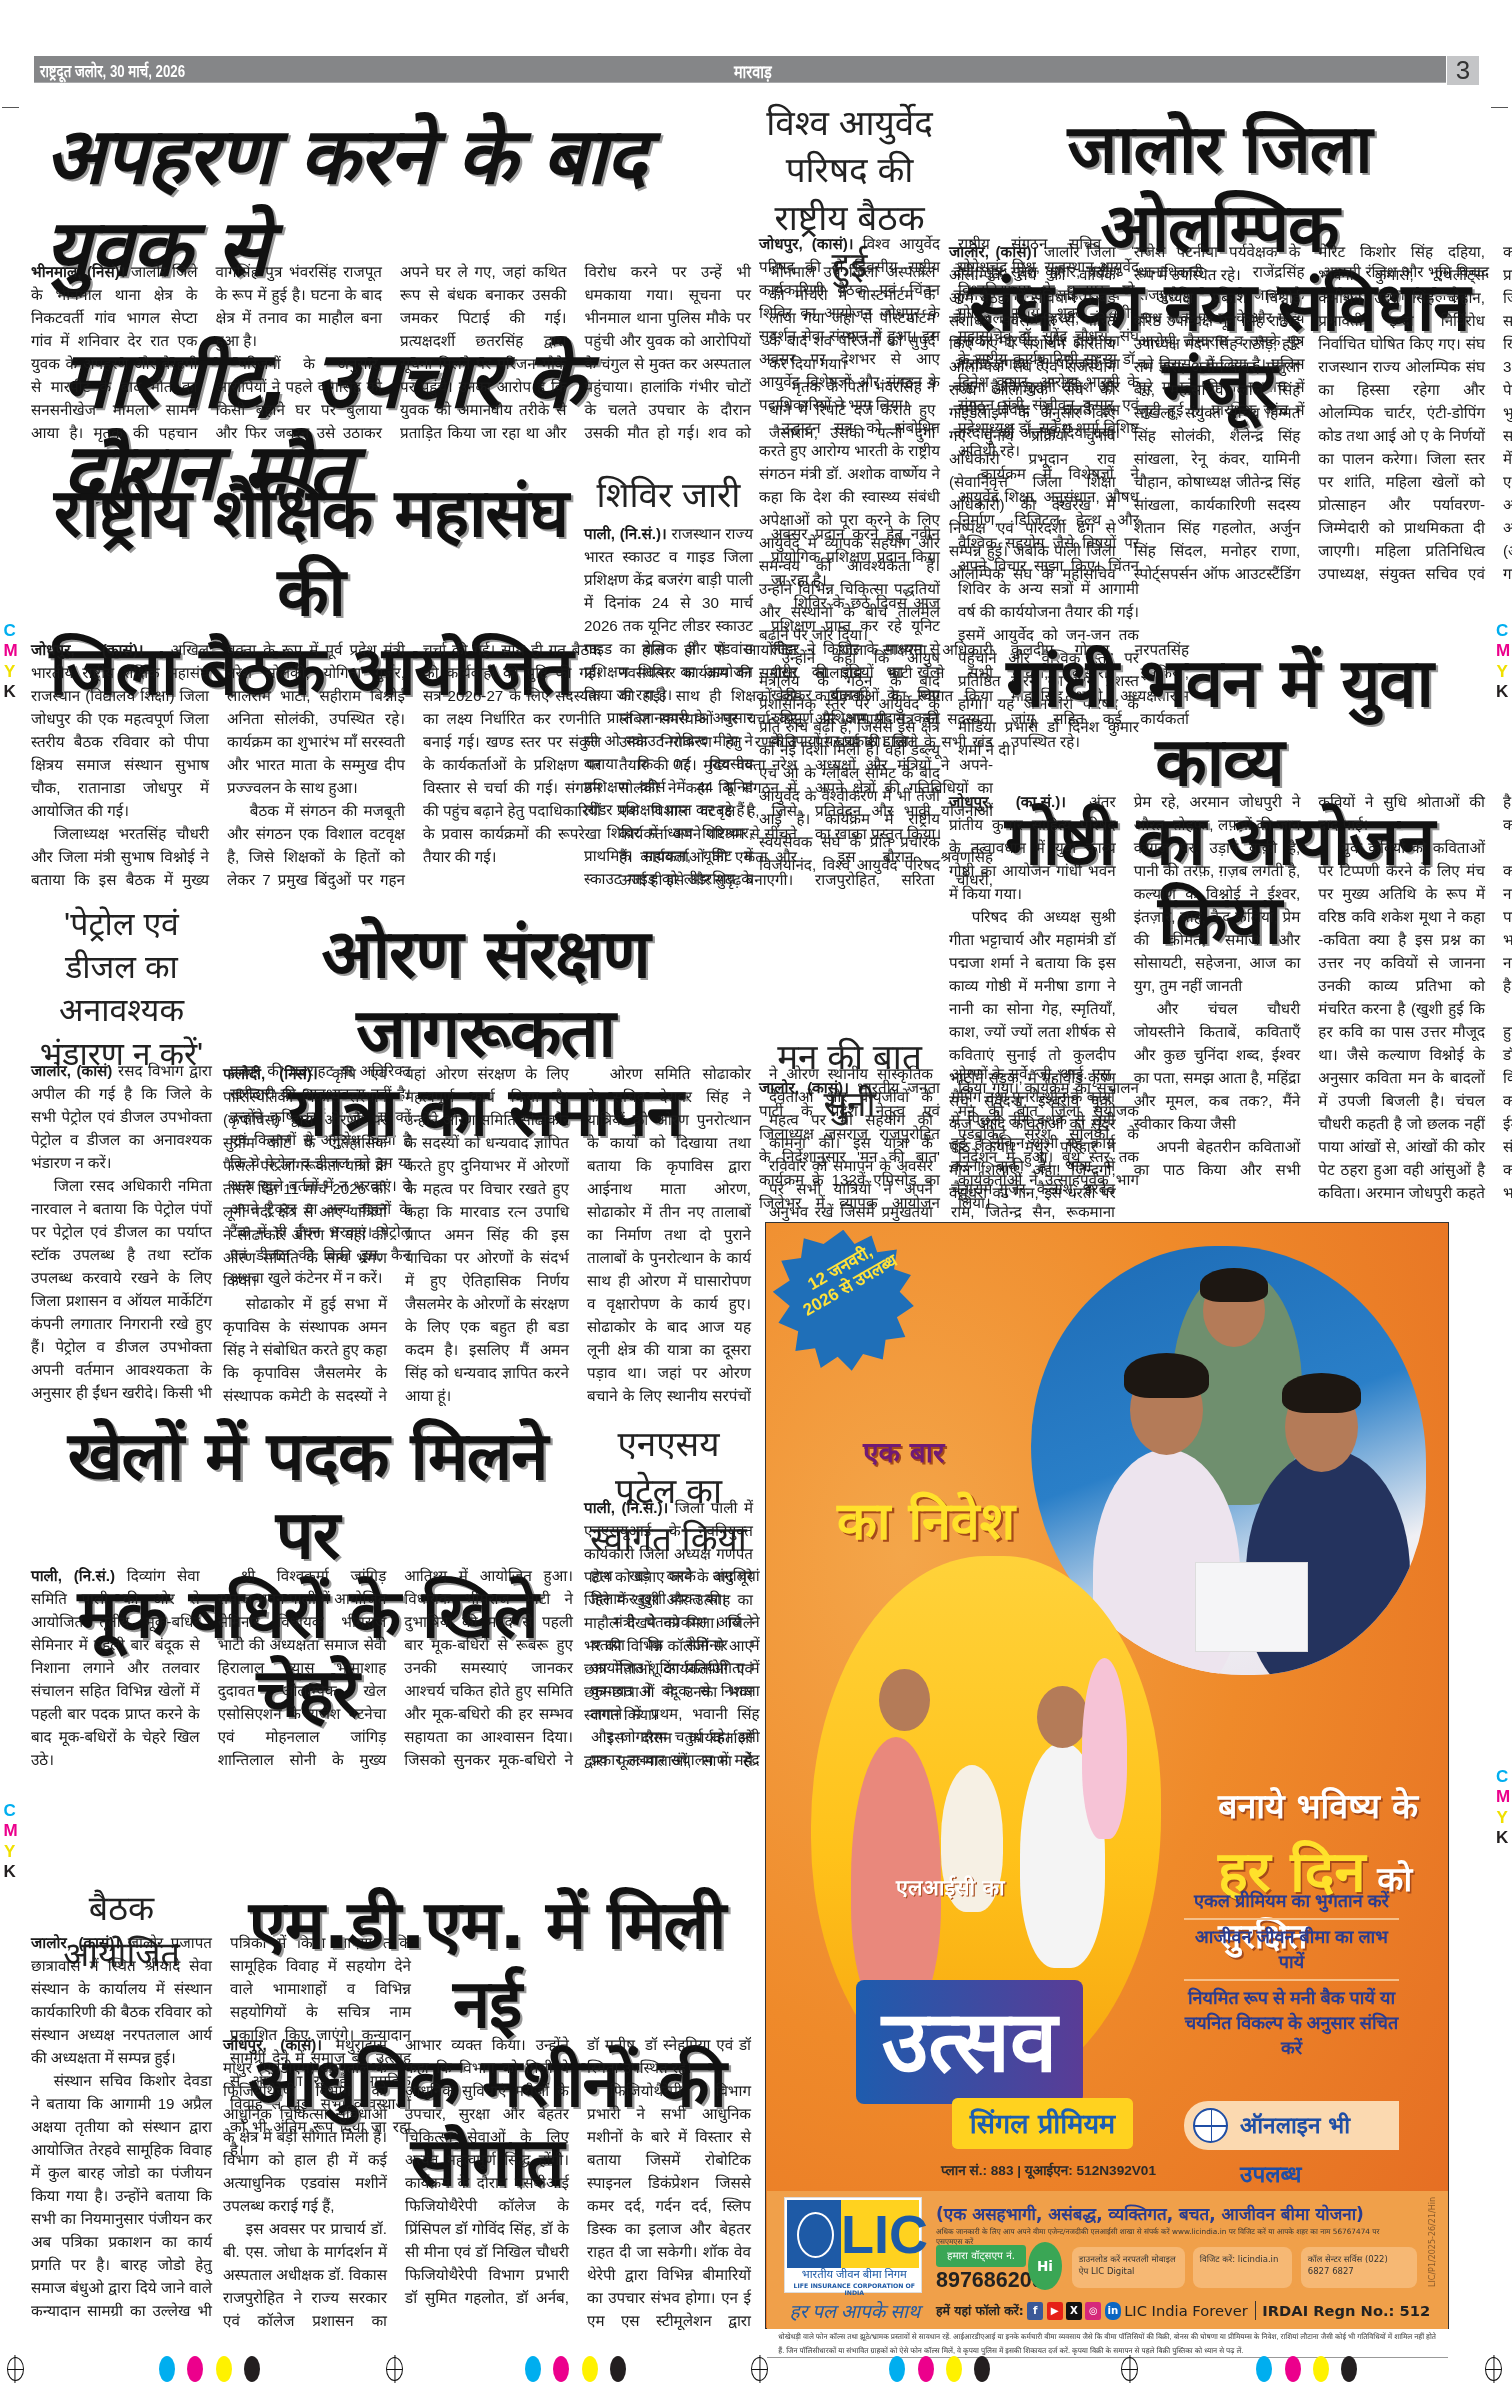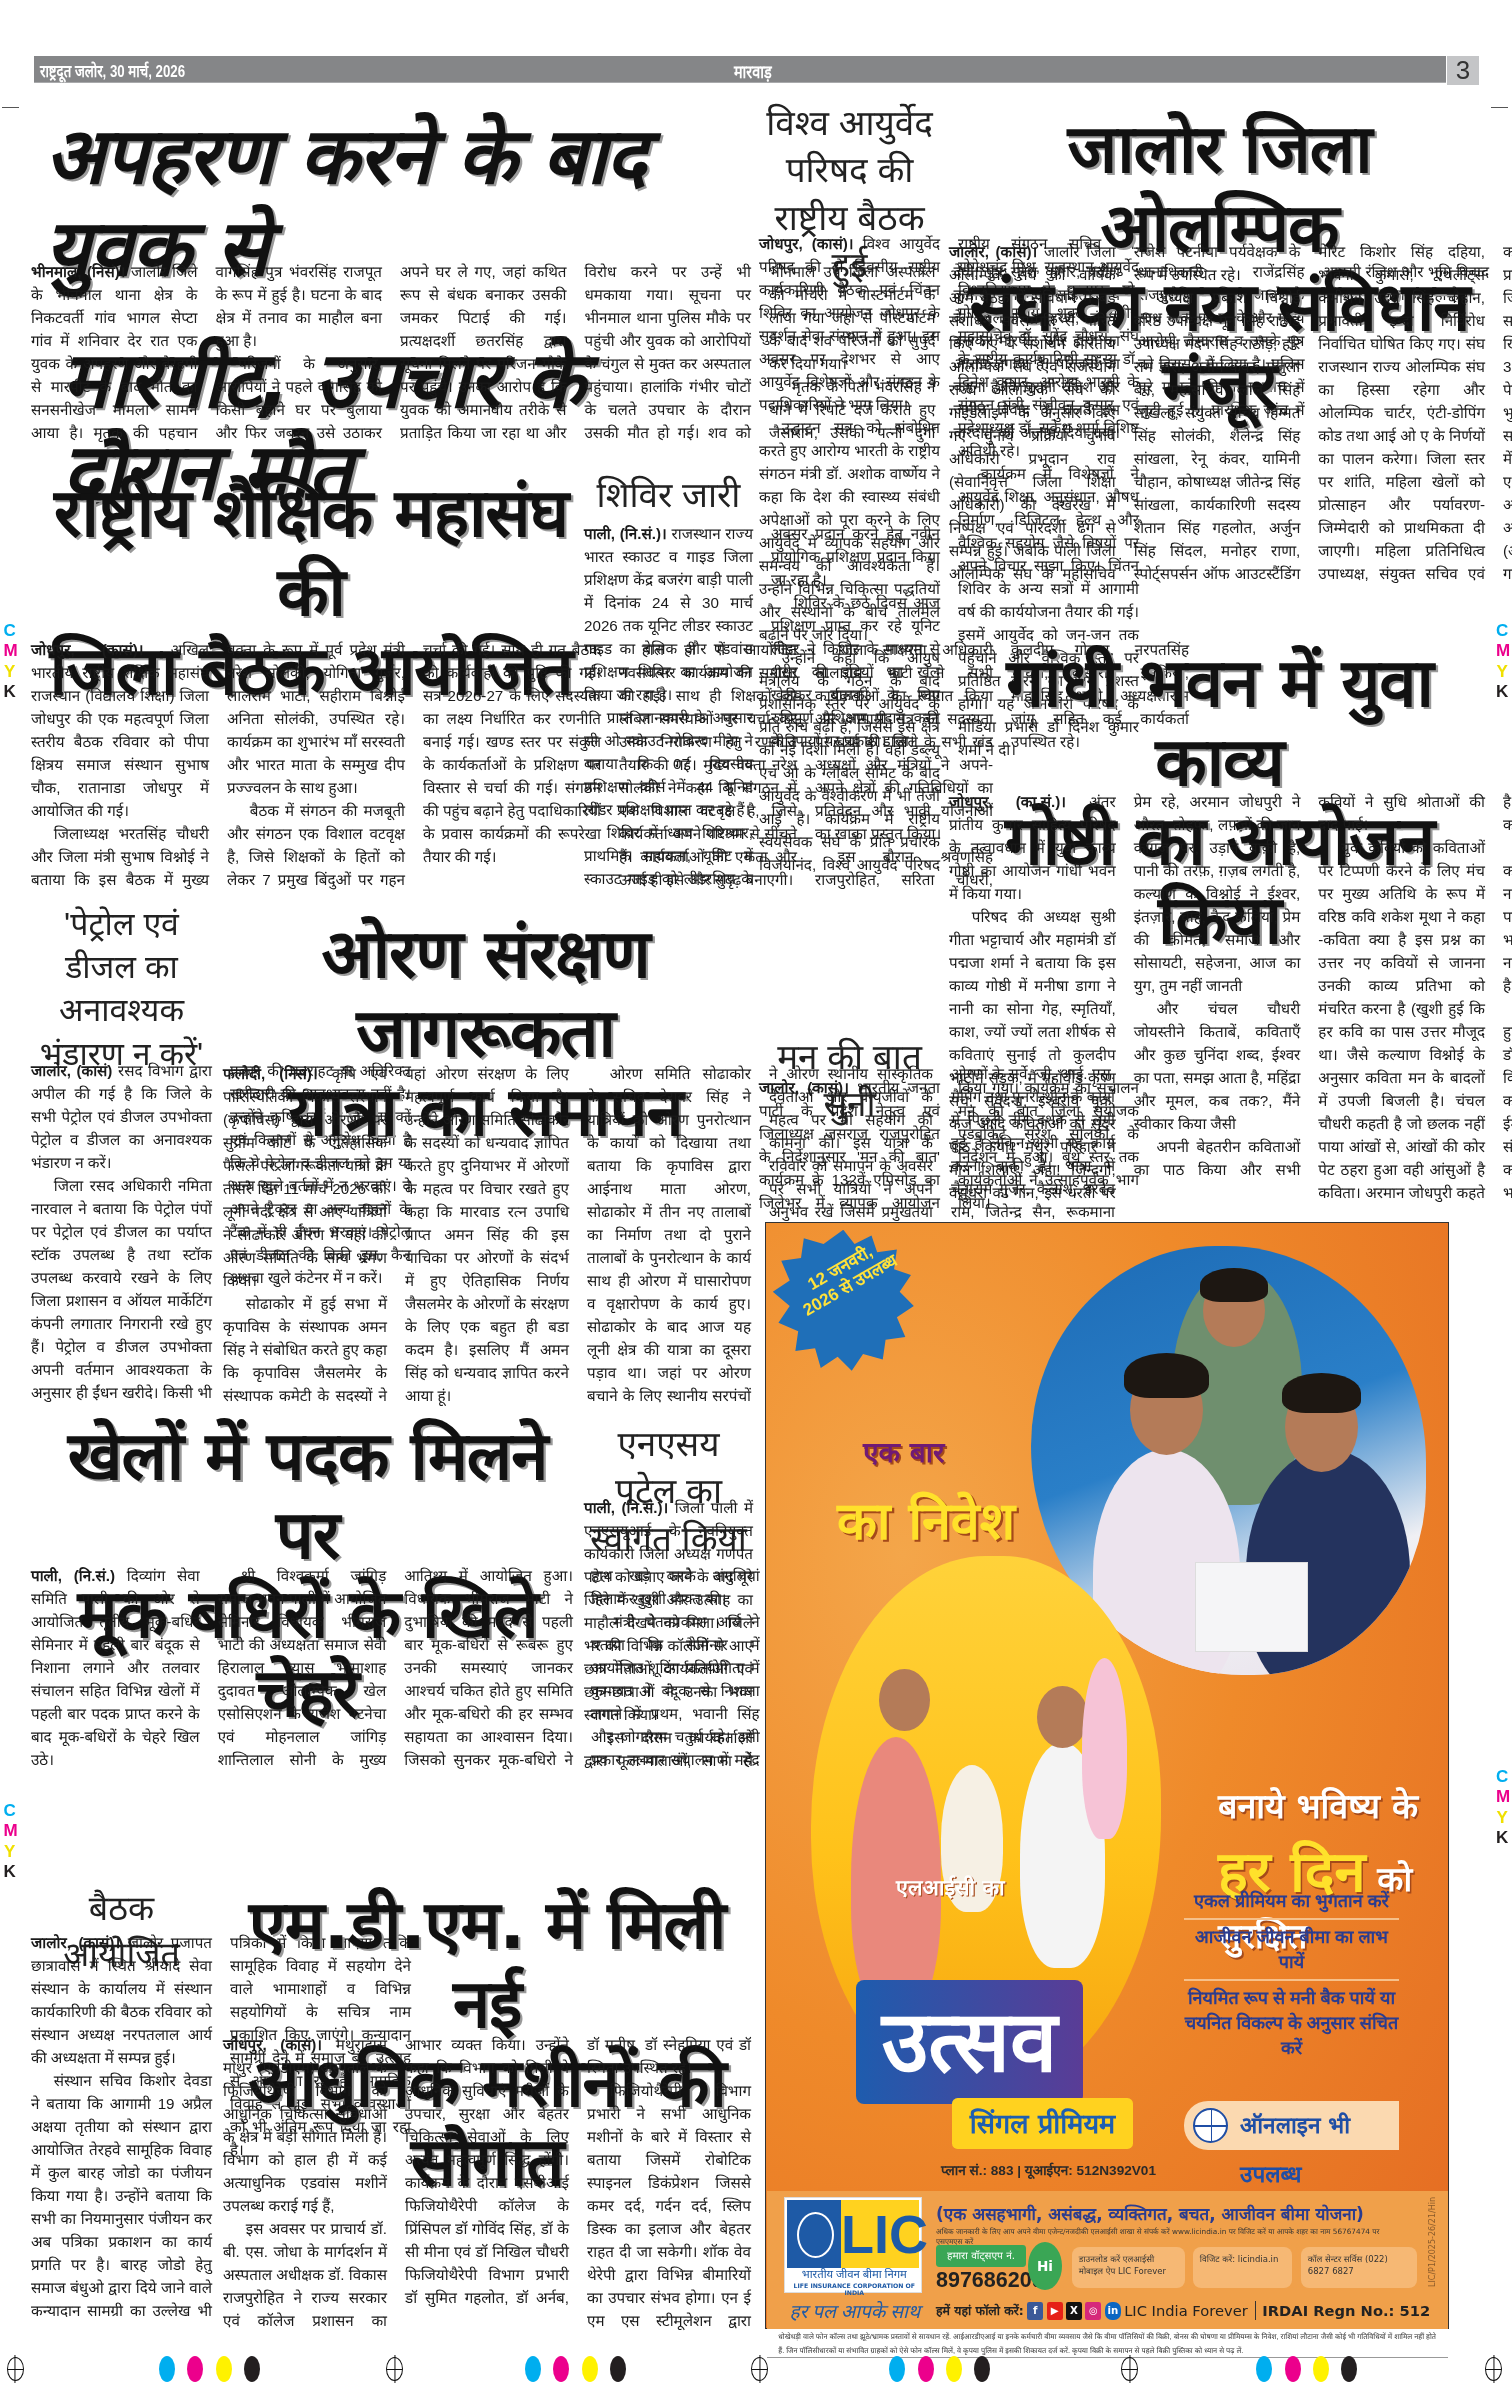--- a/index.html
+++ b/index.html
@@ -279,21 +279,21 @@
     <div class="yellow">LIC</div>
     <div class="hi">भारतीय जीवन बीमा निगम</div>
     <div class="en">LIFE INSURANCE CORPORATION OF INDIA</div>
   </div>
   <div class="slogan">हर पल आपके साथ</div>
   <div class="desc">(एक असहभागी, असंबद्ध, व्यक्तिगत, बचत, आजीवन बीमा योजना)</div>
   <div class="small">अधिक जानकारी के लिए आप अपने बीमा एजेन्ट/नजदीकी एलआईसी शाखा से संपर्क करें www.licindia.in पर विजिट करें या आपके शहर का नाम 56767474 पर एसएमएस करें</div>
   <div class="wa">हमारा वॉट्सएप नं.</div>
   <div class="wa-num">8976862090</div>
   <div class="hi-bubble">Hi</div>
-  <div class="pill" style="left:305px;width:113px;">डाउनलोड करें एलआईसी मोबाइल ऐप LIC Forever</div>
+  <div class="pill" style="left:305px;width:113px;">डाउनलोड करें नरपतली मोबाइल ऐप LIC Digital</div>
   <div class="pill" style="left:426px;width:99px;">विजिट करें: licindia.in</div>
   <div class="pill" style="left:534px;width:116px;">कॉल सेन्टर सर्विस (022) 6827 6827</div>
   <div class="follow">
     <span>हमें यहां फॉलो करें:</span>
     <span class="sq" style="background:#3b5998;">f</span>
     <span class="sq" style="background:#e62117;">▶</span>
     <span class="sq" style="background:#111;">X</span>
     <span class="sq" style="background:#d6287b;">◎</span>
     <span class="sq" style="background:#0a66c2;border-radius:7px;">in</span>
     <span style="font-weight:normal;font-size:14.7px;">LIC India Forever</span>

